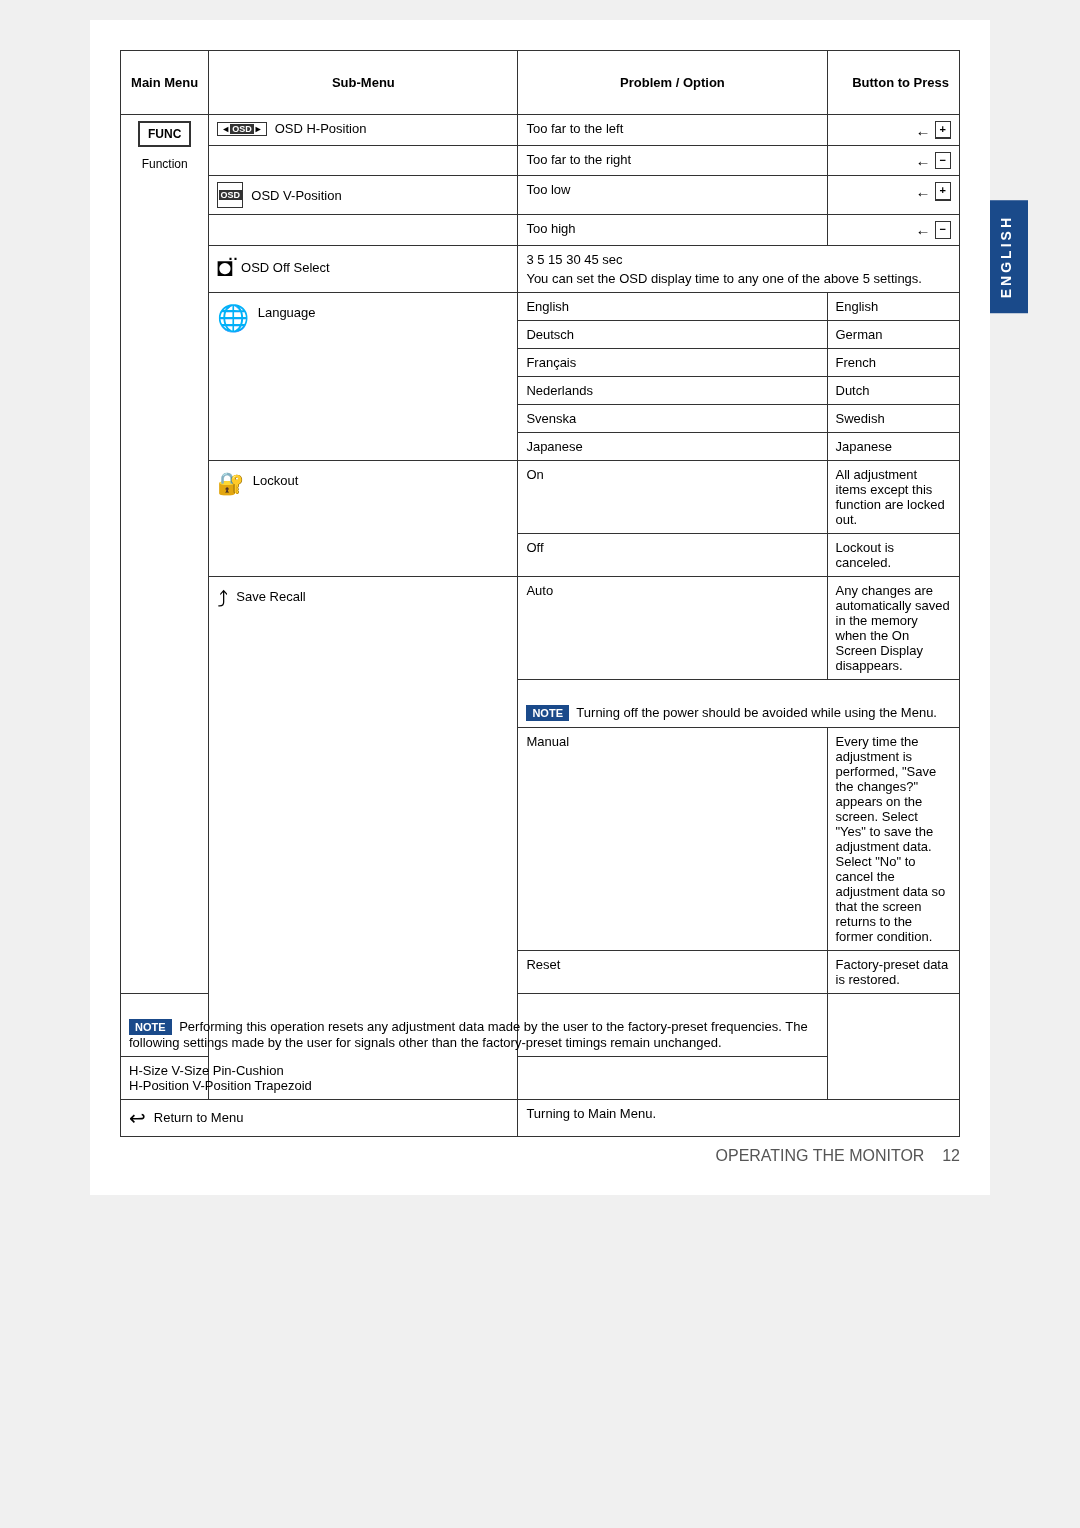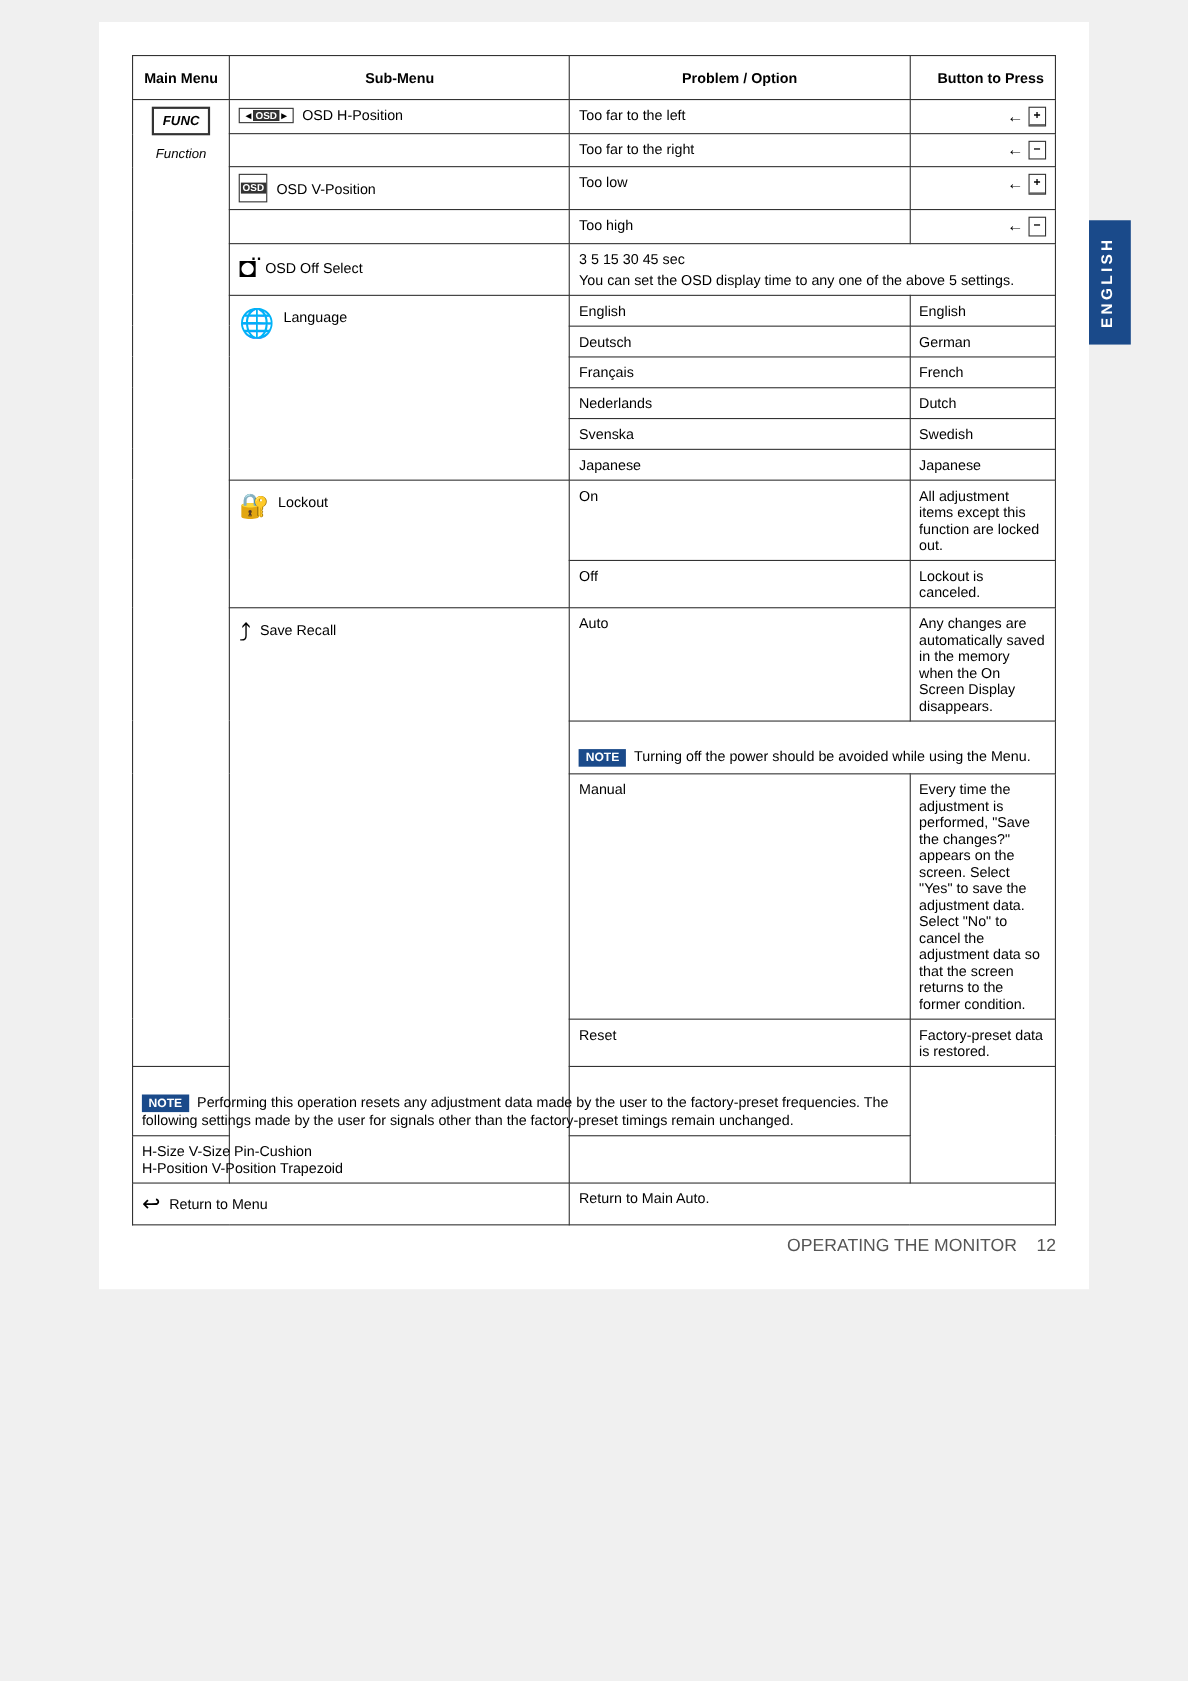--- a/index.html
+++ b/index.html
@@ -43,38 +43,37 @@
     .main-table td, .main-table th {
       border: 1.5px solid #333;
       padding: 6px 8px;
       vertical-align: top;
     }
     
     .header-row th {
       background: white;
       font-weight: bold;
       font-size: 13px;
-      padding: 12px 10px;
+      padding: 24px 10px;
     }
     .col-main-menu { width: 80px; text-align: center; }
     .col-sub-menu { width: 280px; }
     .col-problem { width: 280px; }
     .col-button { width: 120px; text-align: right; }
 
     
     .icon-label {
       display: flex;
       align-items: center;
       gap: 8px;
     }
     
     .main-menu-cell {
       text-align: center;
       vertical-align: middle;
-      font-style: italic;
     }
     .func-box {
       border: 2px solid #333;
       padding: 4px 8px;
       display: inline-block;
       font-weight: bold;
       font-size: 12px;
       margin-bottom: 4px;
     }
     .function-label {
@@ -310,21 +309,21 @@
 H-Position  V-Position  Trapezoid</td>
       </tr>
 
       <tr>
         <td colspan="2">
           <div class="icon-label">
             <span style="font-size:20px;">↩</span>
             <span>Return to Menu</span>
           </div>
         </td>
-        <td colspan="2">Return to Main Auto.</td>
+        <td colspan="2">Turning to Main Menu.</td>
       </tr>
     </tbody>
   </table>
 
   <div class="footer">
     <span>OPERATING THE MONITOR</span>&nbsp;&nbsp;&nbsp;
     <span>12</span>
   </div>
 
 </div>

